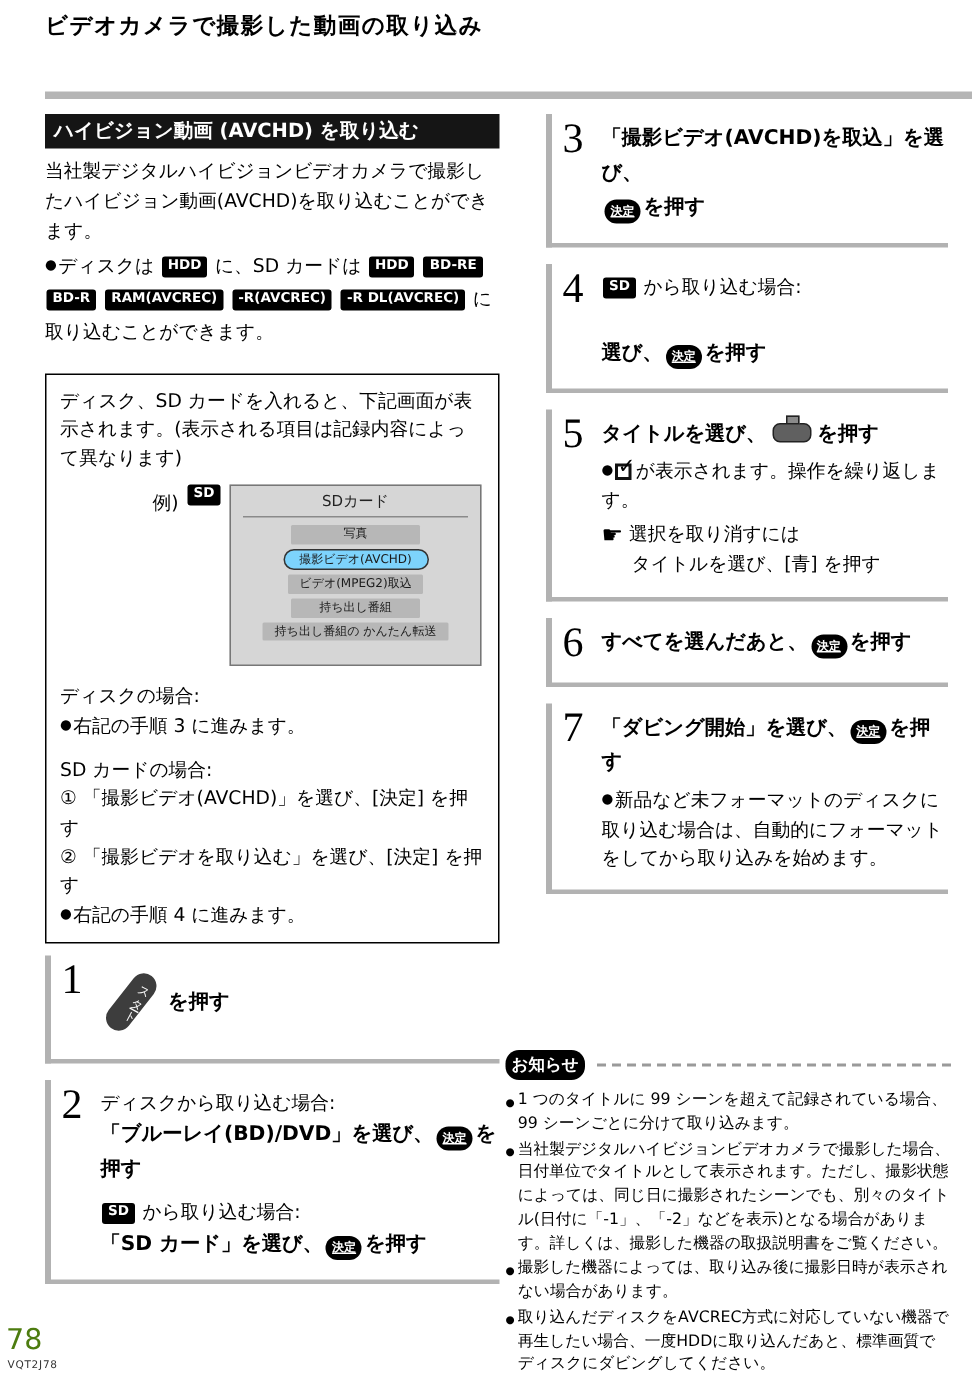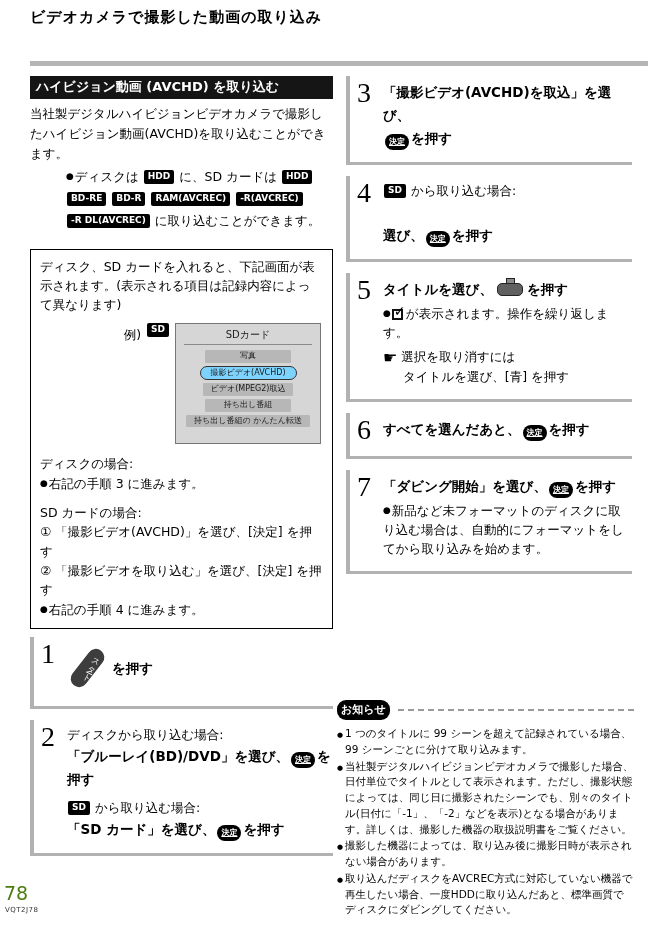--- a/index.html
+++ b/index.html
@@ -16,49 +16,49 @@
   .page-title {
     position: absolute; left: 30px; top: 8px;
     font-size: 15px; font-weight: bold; letter-spacing: 1px;
   }
   .top-rule {
     position: absolute; left: 30px; right: 0; top: 61px;
     height: 5px; background: #b5b5b5;
   }
   .columns {
     position: absolute; left: 30px; top: 76px; right: 16px;
-    display: flex; gap: 13px;
+    display: flex; gap: 31px;
   }
   .col-left { width: 303px; flex-shrink: 0; }
   .col-right { flex: 1; }
 
   .section-header {
     background: #151515; color: #fff;
     font-size: 13px; font-weight: bold;
     padding: 2px 6px 3px; margin-bottom: 5px;
   }
   .intro { font-size: 12.5px; line-height: 1.6; margin-top: 2px; }
-  .bullet-line { font-size: 12.5px; line-height: 1.75; margin-top: 2px; margin-left: 36px; }
+  .bullet-line { font-size: 12.5px; line-height: 1.75; margin-top: 2px; }
   .bullet-mark { font-size: 9px; vertical-align: 2px; margin-right: 1px; }
 
   .badge {
     display: inline-block; background: #000; color: #fff;
     font-size: 9px; font-weight: bold; line-height: 1;
     padding: 2px 4px 3px; border-radius: 2px; vertical-align: 2px;
     white-space: nowrap; margin: 0 1px;
   }
 
   .info-box {
     border: 1px solid #000; margin-top: 17px;
     padding: 7px 9px 9px; font-size: 12.5px; line-height: 1.55;
   }
   .screen-row { display: flex; justify-content: flex-end; align-items: flex-start; gap: 5px; margin: 8px 2px 10px 0; }
   .example-label { font-size: 12.5px; padding-top: 2px; }
   .mini-screen {
-    width: 146px; background: #d6d6d6; border: 1px solid #777;
+    width: 168px; background: #d6d6d6; border: 1px solid #777;
     padding: 3px 8px 16px;
   }
   .mini-screen-title {
     text-align: center; font-size: 10px; color: #222;
     border-bottom: 1px solid #8a8a8a; padding-bottom: 2px; margin-bottom: 5px;
   }
   .scr-btn {
     background: #b7b7b7; color: #1a1a1a;
     font-size: 8px; line-height: 1.2; text-align: center;
     margin: 3px auto 0; padding: 1px 8px 2px; width: fit-content; min-width: 86px;

